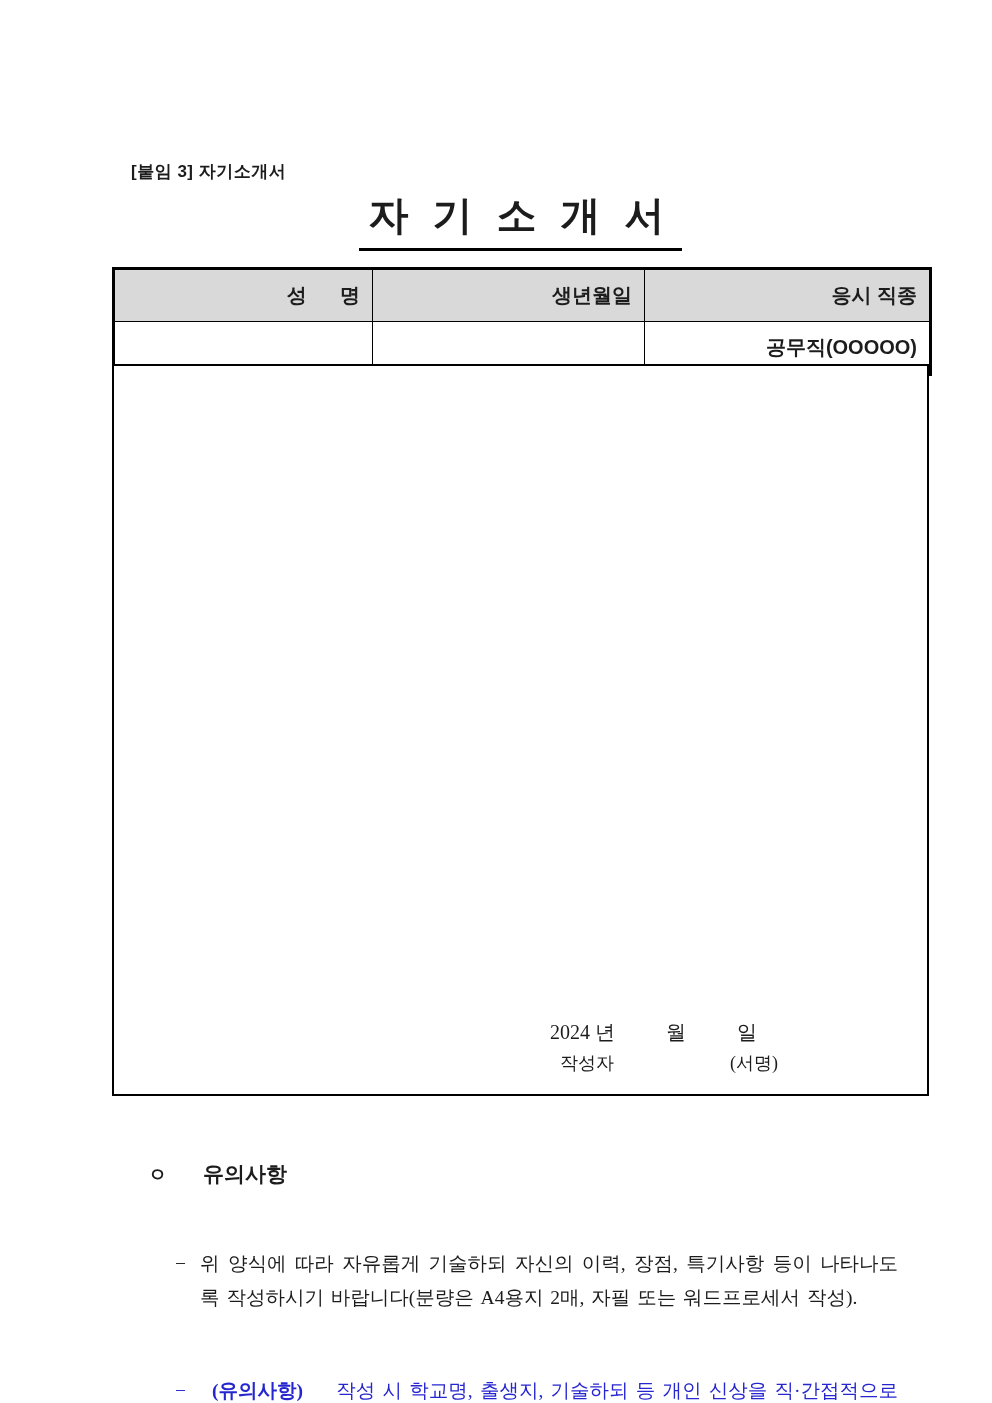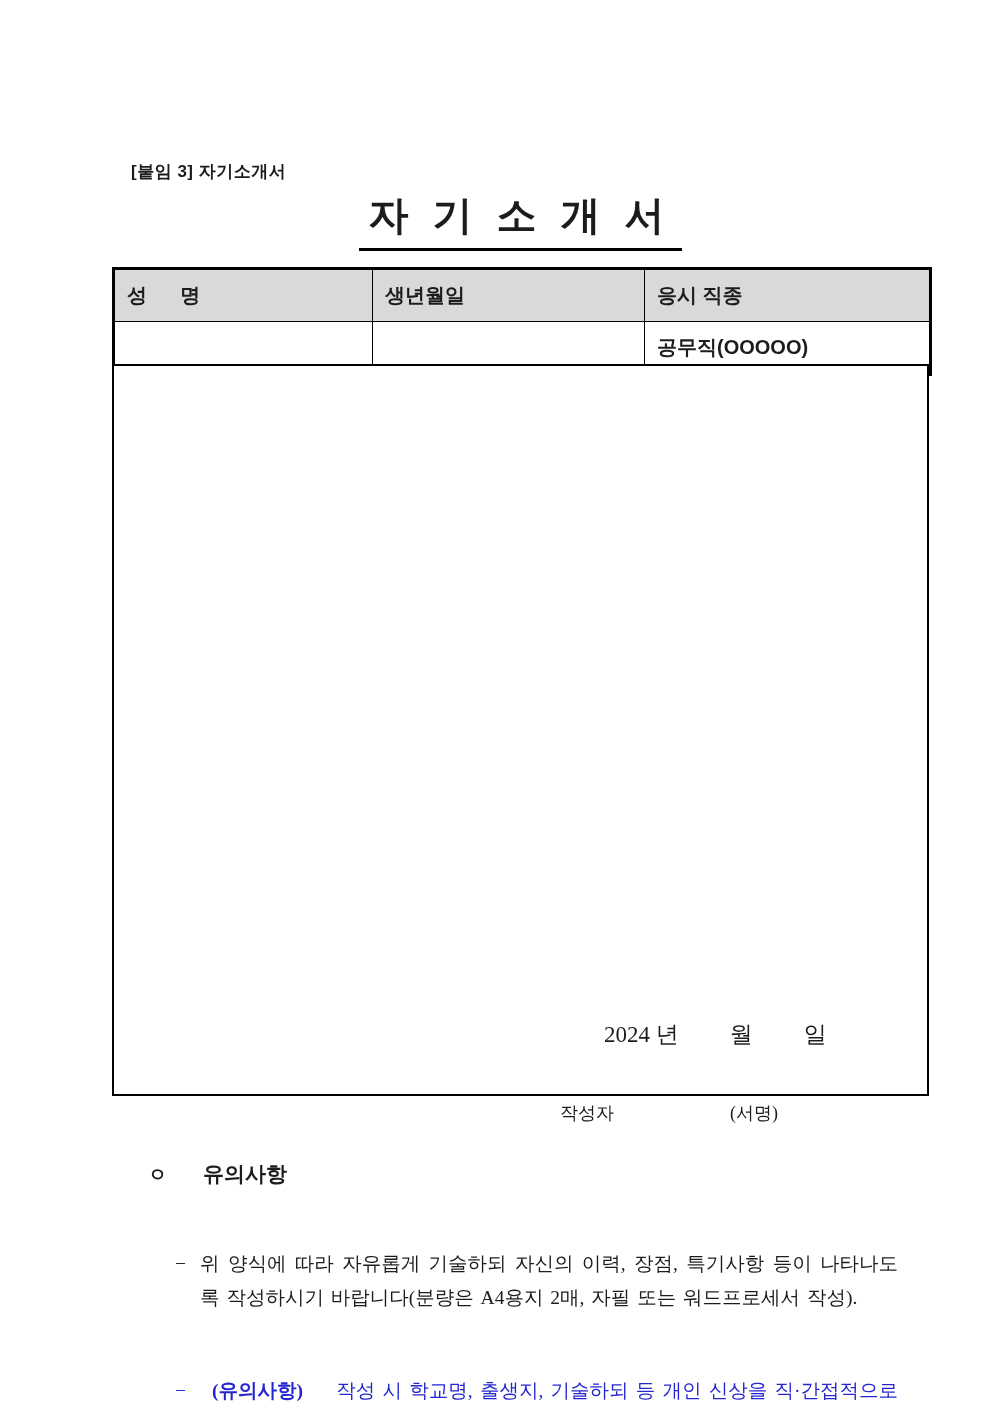--- a/index.html
+++ b/index.html
@@ -43,21 +43,21 @@
     position: absolute;
     left: 88px;
     top: 243px;
     width: 817px;
     border-collapse: collapse;
     table-layout: fixed;
     border: 3px solid #000000;
   }
   .info-table td {
     border: 1px solid #000000;
-    text-align: left;
+    text-align: right;
     vertical-align: middle;
     font-family: "Liberation Sans", "DejaVu Sans", sans-serif;
     font-size: 20px;
     overflow: hidden;
   }
   .info-table .hdr td {
     background: #d9d9d9;
     font-weight: 700;
     height: 40px;
     white-space: pre;
@@ -75,30 +75,30 @@
     position: absolute;
     left: 88px;
     top: 340px;
     width: 817px;
     height: 732px;
     border: 2px solid #000000;
     background: #ffffff;
   }
   .date-line {
     position: absolute;
-    left: 556px;
+    left: 502px;
     top: 983px;
-    font-size: 23px;
+    font-size: 20px;
     white-space: nowrap;
   }
   .date-line .gap { margin-left: 27px; }
   .writer-line {
     position: absolute;
     left: 512px;
-    top: 1065px;
+    top: 1015px;
     font-size: 18px;
     white-space: nowrap;
   }
   .writer-line .sig { margin-left: 92px; }
   
   .instructions {
     position: absolute;
     left: 88px;
     top: 1100px;
     width: 822px;

